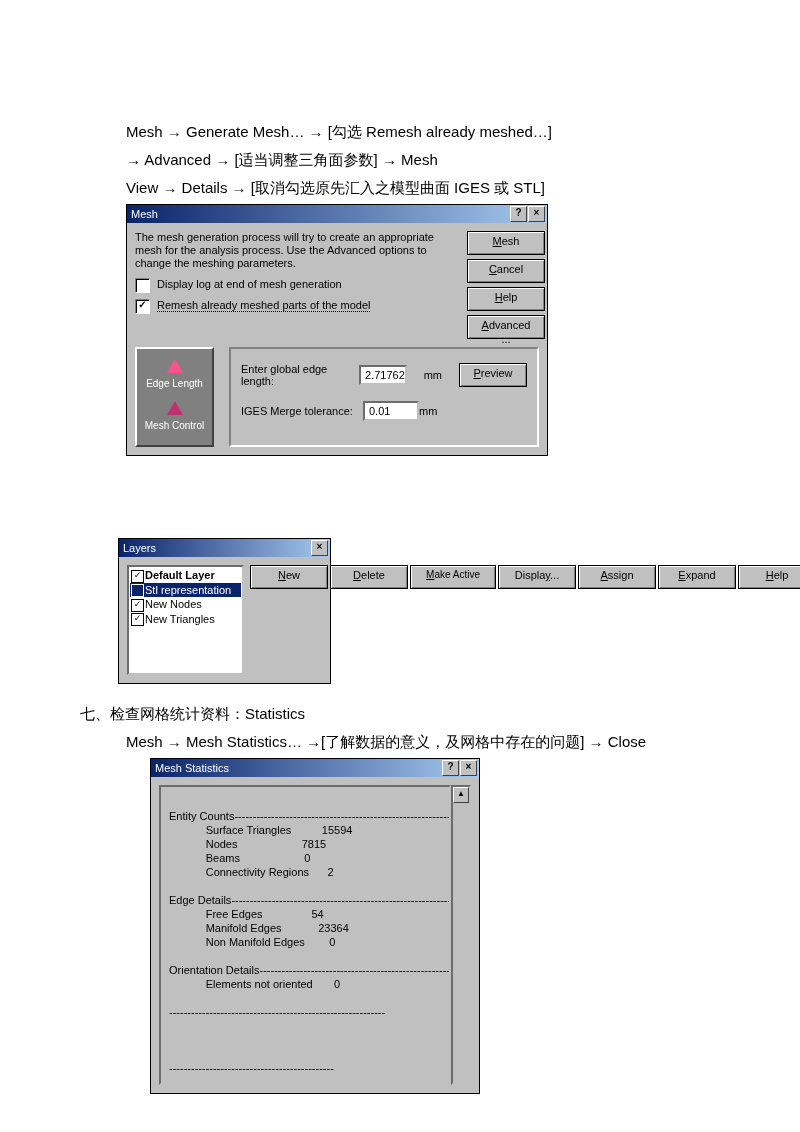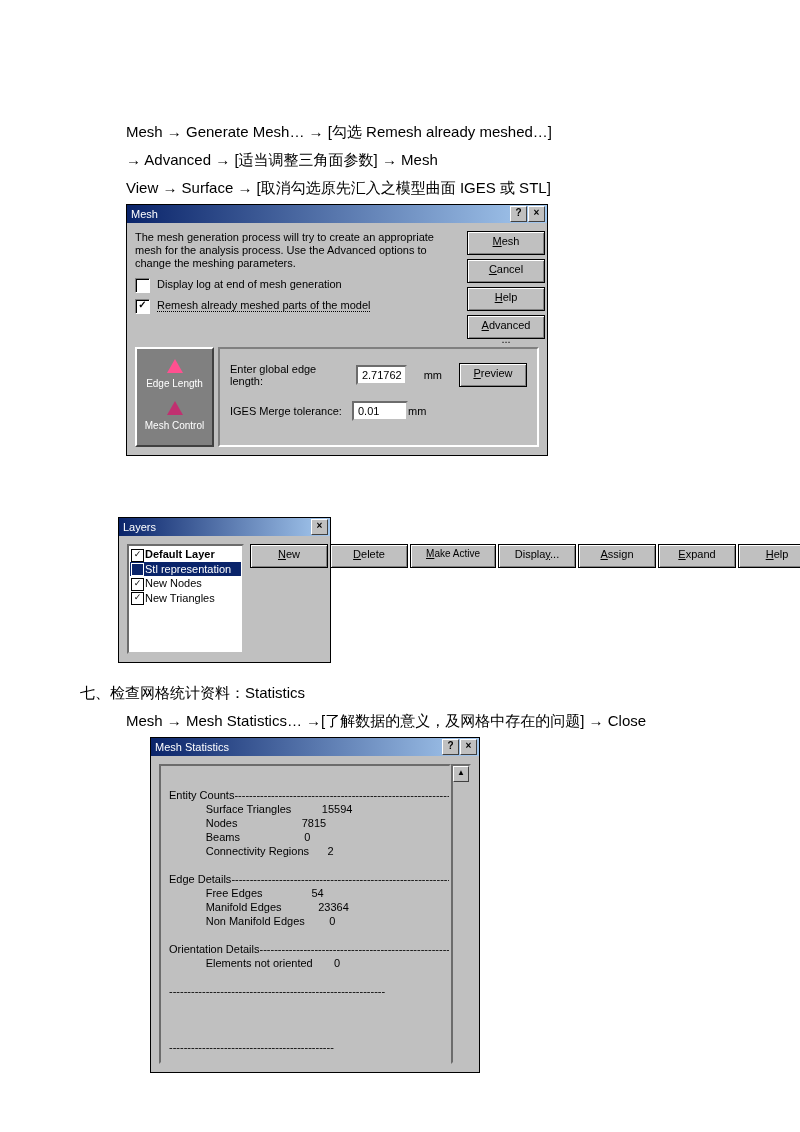--- a/index.html
+++ b/index.html
@@ -16,21 +16,21 @@
 
 .btn{display:inline-block;padding:2px 10px;min-width:56px;text-align:center;background:#c0c0c0;border:1px solid #000;box-shadow:inset 1px 1px #fff,inset -1px -1px #808080;font-size:11px;height:18px;line-height:14px}
 .u{text-decoration:underline}
 
 .chk{display:inline-block;width:13px;height:13px;background:#fff;border:1px solid #808080;border-right-color:#fff;border-bottom-color:#fff;box-shadow:inset 1px 1px #000;vertical-align:middle;text-align:center;line-height:10px;font-size:10px}
 .chk.checked::after{content:"✓";font-weight:bold;color:#000}
 
 .input{background:#fff;border:2px inset #c0c0c0;padding:1px 2px;font-size:11px;height:14px}
 .input input{border:none;outline:none;font-size:11px;width:100%;background:transparent}
 
-.sidebar{background:#808080;width:75px;padding:6px 0;text-align:center;color:#fff;border:2px solid #fff;border-right-color:#404040;border-bottom-color:#404040;margin-right:4px}
+.sidebar{background:#808080;width:75px;padding:6px 0;text-align:center;color:#fff;border:2px solid #fff;border-right-color:#404040;border-bottom-color:#404040;margin-right:15px}
 .sidebar-item{padding:4px 0 8px 0;font-size:10px}
 .tri-icon{display:inline-block;width:0;height:0;border-left:8px solid transparent;border-right:8px solid transparent;border-bottom:14px solid #d04090;margin-bottom:3px}
 
 .layers-list{background:#fff;border:2px inset #c0c0c0;padding:1px;height:104px;width:120px}
 .layers-list .row{padding:0 1px;font-size:11px;line-height:14px}
 .layers-list .sel{background:#0a246a;color:#fff}
 .lchk{display:inline-block;width:11px;height:11px;border:1px solid #000;background:#fff;vertical-align:middle;text-align:center;line-height:9px;font-size:9px;margin-right:1px}
 .lchk.c::after{content:"✓";color:#000}
 
 .stats-area{background:#c0c0c0;border:2px inset #c0c0c0;padding:8px 8px 8px 8px;font-size:11px;line-height:14px;font-family:"MS Sans Serif",sans-serif;white-space:pre;overflow:hidden}
@@ -38,21 +38,21 @@
 .sbtn{height:14px;background:#c0c0c0;border:1px solid #fff;border-right-color:#404040;border-bottom-color:#404040;text-align:center;font-size:8px;line-height:12px}
 .flex{display:flex}
 </style>
 </head>
 <body>
 
 <div class="page">
 
 <div class="doc-text indent1">Mesh  →  Generate Mesh…  →  [勾选 Remesh already meshed…]</div>
 <div class="doc-text indent1">→  Advanced  →  [适当调整三角面参数]  →  Mesh</div>
-<div class="doc-text indent1">View  →  Surface  →  [取消勾选原先汇入之模型曲面 IGES 或 STL]</div>
+<div class="doc-text indent1">View  →  Details  →  [取消勾选原先汇入之模型曲面 IGES 或 STL]</div>
 
 <div style="padding-left:46px;margin-top:2px">
 
 
 <div class="win" style="width:420px">
   <div class="titlebar">
     <span>Mesh</span>
     <span class="t-btns">
       <span class="tbtn">?</span>
       <span class="tbtn">×</span>
@@ -101,21 +101,21 @@
           <span style="min-width:122px">IGES Merge tolerance:</span>
           <span class="input" style="width:48px"><input value="0.01" style=""></span>
           <span>mm</span>
         </div>
       </div>
     </div>
   </div>
 </div>
 
 
-<div class="win" style="width:211px;margin-left:-8px;margin-top:61px">
+<div class="win" style="width:211px;margin-left:-8px;margin-top:82px">
   <div class="titlebar">
     <span>Layers</span>
     <span class="t-btns">
             <span class="tbtn">×</span>
           </span>
   </div>
   <div class="dlg-body flex" style="gap:6px;">
     <div class="layers-list">
       <div class="row"><span class="lchk c"></span><b>Default Layer</b></div>
       <div class="row sel"><span class="lchk" style="background:#0a246a;border-color:#fff"></span><span>Stl representation</span></div>

